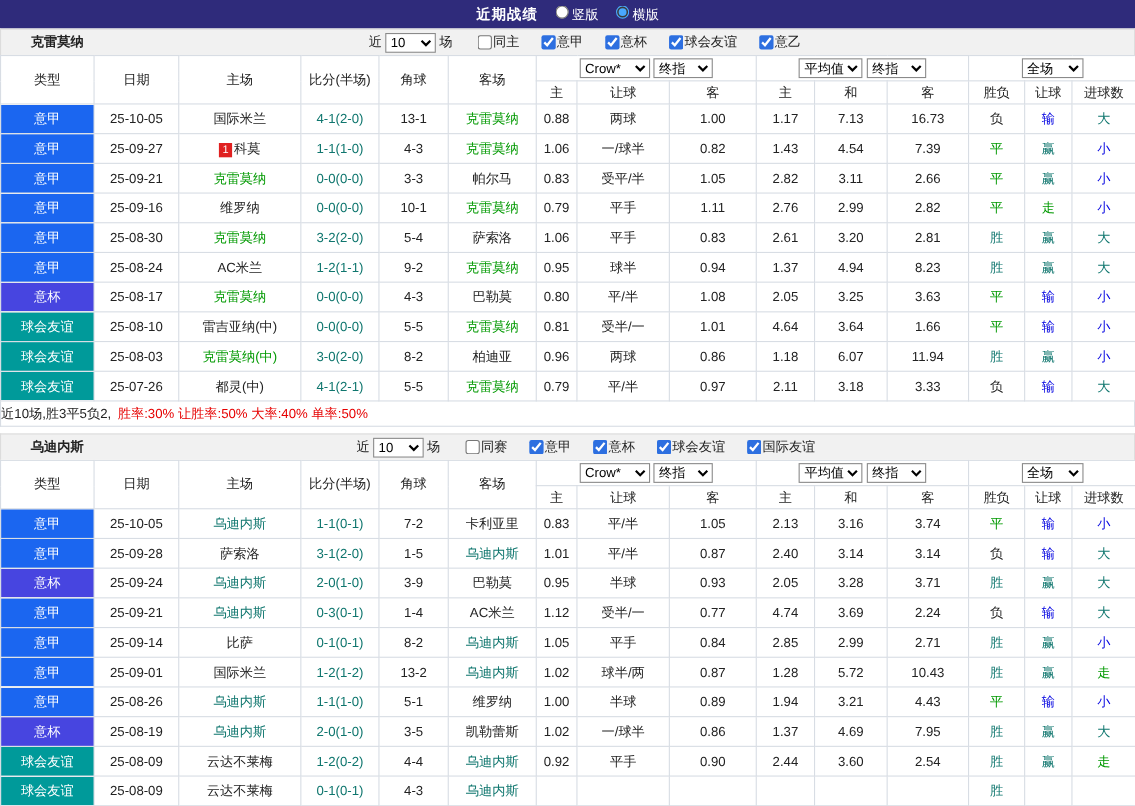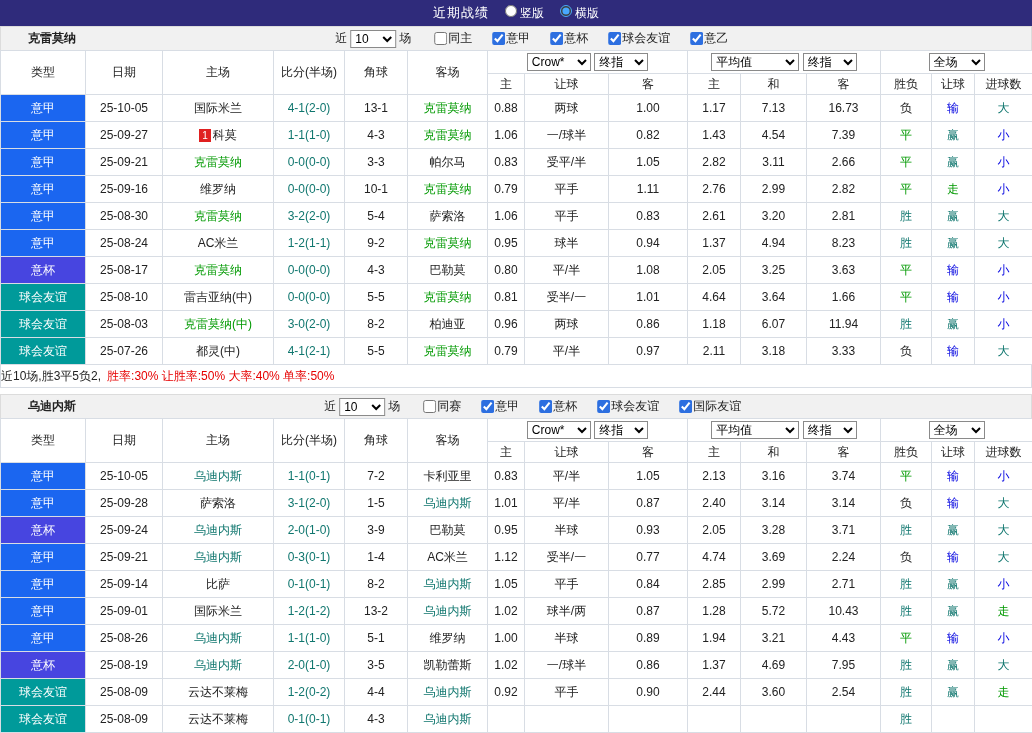--- a/index.html
+++ b/index.html
@@ -1,39 +1,39 @@
 <!DOCTYPE html>
 <html><head>
 <meta charset="utf-8">
 <style>
   html,body{margin:0;padding:0}
   body{width:1032px;font-family:"Liberation Sans","DejaVu Sans",sans-serif;font-size:12px;color:#222;background:#fff}
   .page{width:1032px}
   .topbar{height:26px;background:#2f2b7b;display:flex;align-items:center;justify-content:center;gap:16px;color:#fff}
-  .topbar .title{font-weight:normal;font-size:13px;letter-spacing:1px}
+  .topbar .title{font-weight:bold;font-size:13px;letter-spacing:1px}
   .topbar label{display:inline-flex;align-items:flex-start;gap:3px;cursor:pointer}
   .topbar input{margin:0;width:12px;height:12px;accent-color:#49a8ff}
   .strip{position:relative;height:23px;background:#f1f1f1;border:1px solid #dcdcdc;border-bottom:none;display:flex;align-items:center}
   .strip .team{font-weight:bold;margin-left:27px}
   .controls{position:absolute;left:50%;top:50%;transform:translate(-46%,-50%);display:flex;align-items:center;gap:3px;white-space:nowrap}
   .controls select{font-size:12px;height:18px}
   .filters{display:inline-flex;align-items:flex-start;gap:20px;margin-left:20px}
   .filters label{display:inline-flex;align-items:center;gap:1px;cursor:pointer}
   .filters input{margin:0;width:13px;height:13px;accent-color:#2d6fe0}
   table{border-collapse:collapse;table-layout:fixed;width:1032px}
   th,td{border:1px solid #d8dde4;text-align:center;padding:0;font-weight:normal;white-space:nowrap;overflow:hidden}
   thead tr.grp th{height:22px;background:#fff}
   thead tr.sub th{height:20px;background:#fff}
   thead th.span2{background:#f4f4f4}
   tbody td{height:26px;background:#fff}
   select{font-size:12px;border:1px solid #8a8a8a;background:#fff;height:18px}
   .sel-count{width:46px}
   .sel-book{width:64px}
   .sel-idx{width:54px}
-  .sel-avg{width:88px}
+  .sel-avg{width:58px}
   .sel-scope{width:56px}
   .summary{height:22px;border:1px solid #d8dde4;border-top:none;display:flex;align-items:center;gap:6px}
   .sec2{margin-top:6px}
   .type-lg{background:#1b66f0;color:#fff}
   .type-cup{background:#4745e0;color:#fff}
   .type-fr{background:#009a9a;color:#fff}
   .t-red{color:#0f766e}
   .t-green{color:#009900}
   .t-blue{color:#0000e0}
   .t-black{color:#222}

